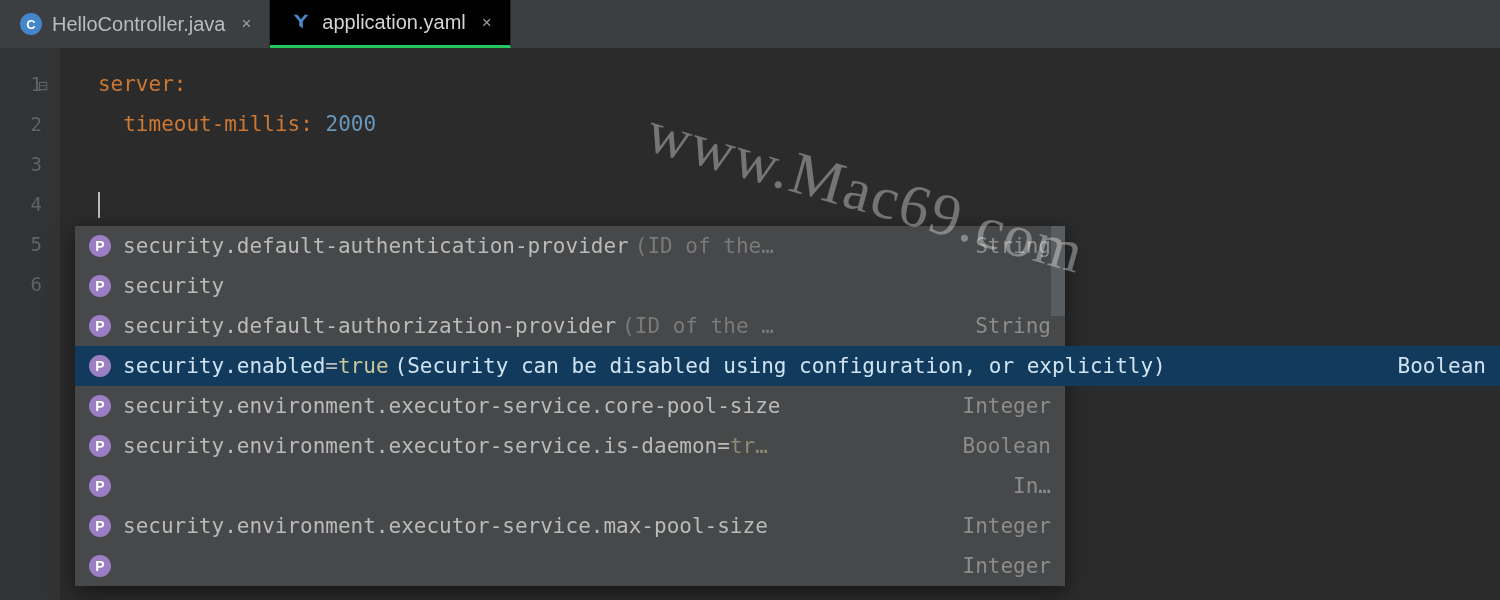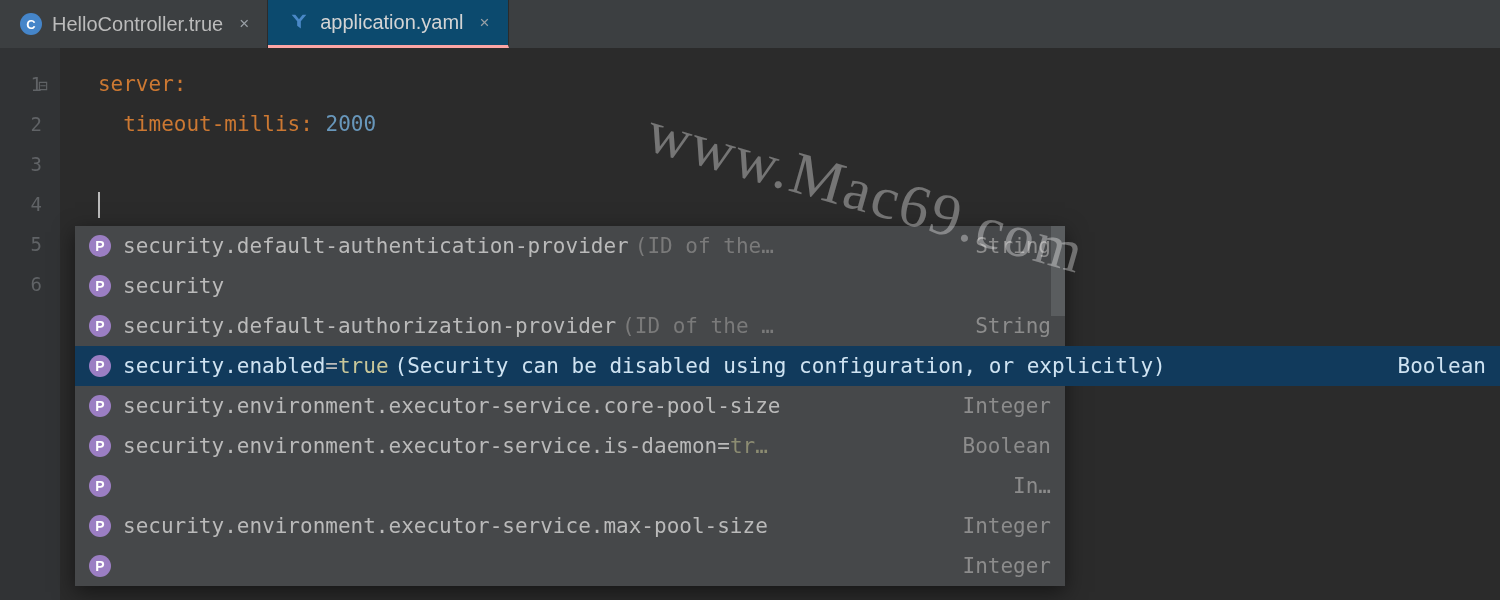--- a/index.html
+++ b/index.html
@@ -1,20 +1,20 @@
 <!DOCTYPE html>
 <html><head>
 <meta charset="utf-8">
 <style>
   * { margin:0; padding:0; box-sizing:border-box; }
   html,body { width:1500px; height:600px; background:#2b2b2b; font-family:"Menlo","Consolas","DejaVu Sans Mono",monospace; overflow:hidden; }
   
   .tab-bar { height:48px; background:#3c3f41; display:flex; align-items:stretch; font-family:"Segoe UI",-apple-system,sans-serif; }
   .tab { display:flex; align-items:center; gap:10px; padding:0 18px 0 20px; color:#bbbbbb; font-size:20px; cursor:pointer; border-right:1px solid #2b2b2b; }
-  .tab.active { background:#0c4a6e; color:#d4d4d4; border-bottom:3px solid #fca5a5; }
+  .tab.active { background:#000000; color:#d4d4d4; border-bottom:3px solid #22c55e; }
   .tab .file-icon { width:22px; height:22px; display:flex; align-items:center; justify-content:center; font-size:13px; font-weight:bold; border-radius:50%; color:#fff; }
   .tab .file-icon.java-c { background:#4585c9; }
   .tab .file-icon.yaml { background:none; color:#4a88c7; border-radius:0; font-size:20px; position:relative; }
   .tab .file-icon.yaml svg { width:22px; height:22px; }
   .tab .close { color:#9aa0a6; font-size:17px; margin-left:6px; }
   
   .editor-wrap { display:flex; height:calc(100% - 48px); width:100%; position:relative; }
   .gutter { width:60px; background:#313335; padding-top:16px; }
   .gutter .ln { height:40px; line-height:40px; text-align:right; padding-right:18px; color:#606366; font-size:19px; }
   .code { flex:1; padding-top:16px; position:relative; font-size:21px; }
@@ -42,21 +42,21 @@
   .scroll-thumb { position:absolute; right:0; top:0; width:14px; height:90px; background:#5a5d5f; }
   
   .watermark { position:absolute; left:640px; top:110px; color:rgba(255,255,255,.35); font-family:Georgia,"Times New Roman",serif; font-size:60px; transform:rotate(16deg); pointer-events:none; user-select:none; letter-spacing:2px; }
 </style>
 </head>
 <body>
 
 <div class="tab-bar">
   <div class="tab">
     <span class="file-icon java-c">C</span>
-    <span>HelloController.true</span>
+    <span>HelloController.java</span>
     <span class="close">×</span>
   </div>
   <div class="tab active">
     <span class="file-icon yaml">
       <svg viewBox="0 0 24 24">
           <path fill="#4a88c7" d="M4 3l6 7v5l4 3V10l6-7h-4l-4 5-4-5z"></path>
         </svg>
     </span>
     <span>application.yaml</span>
     <span class="close">×</span>

